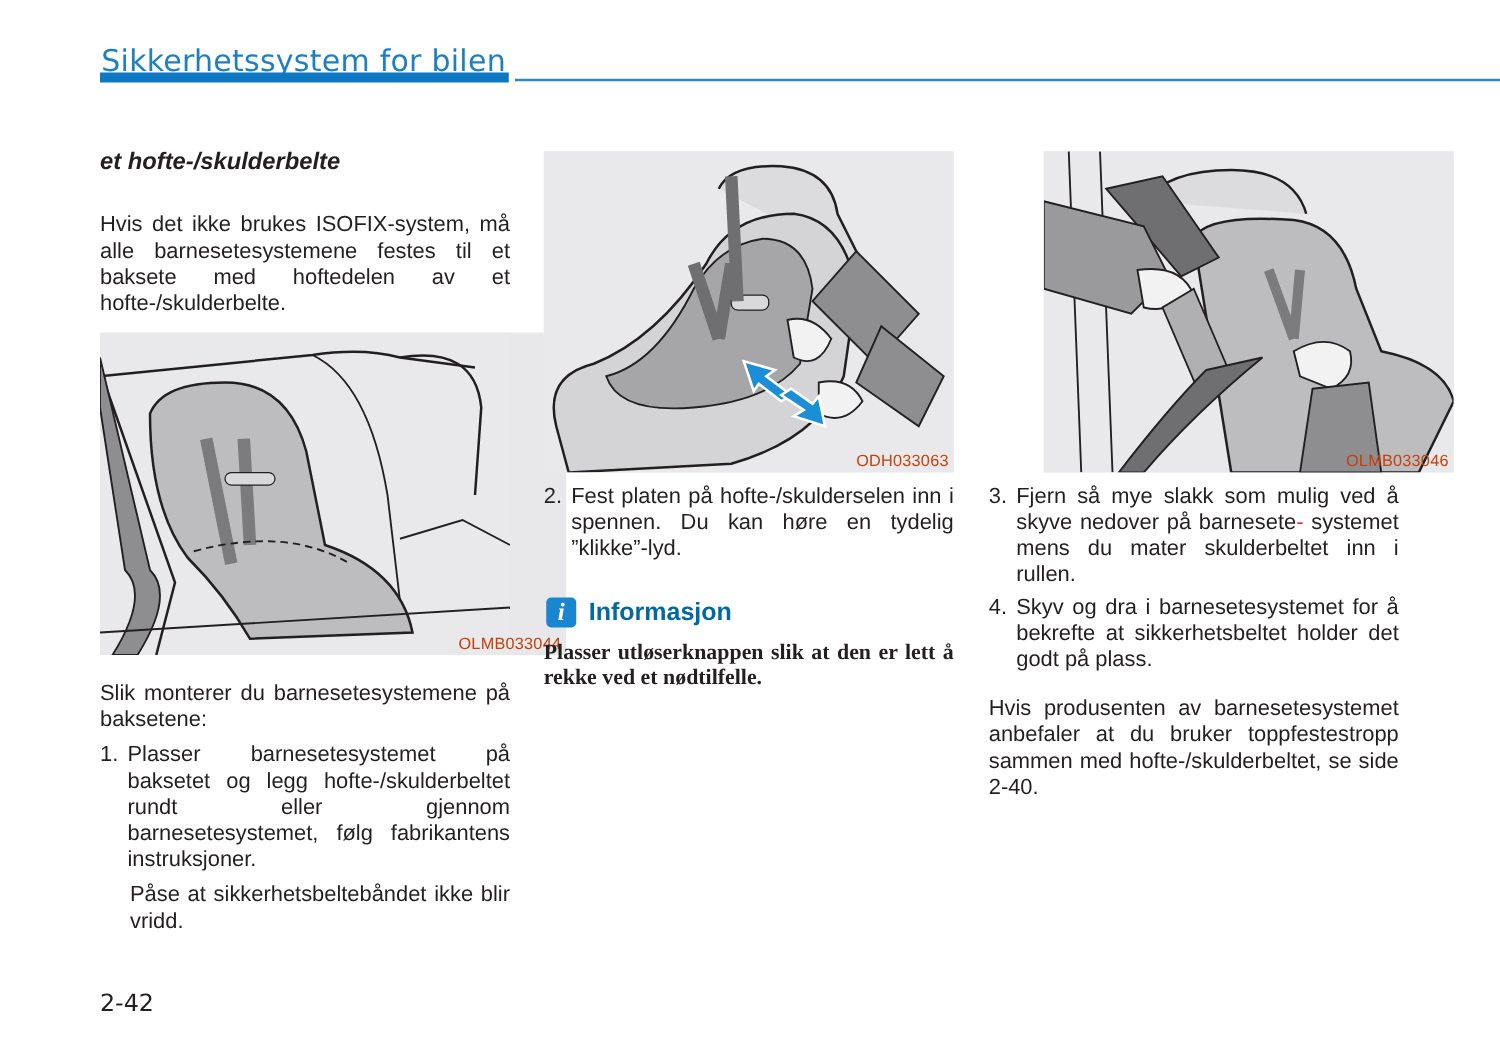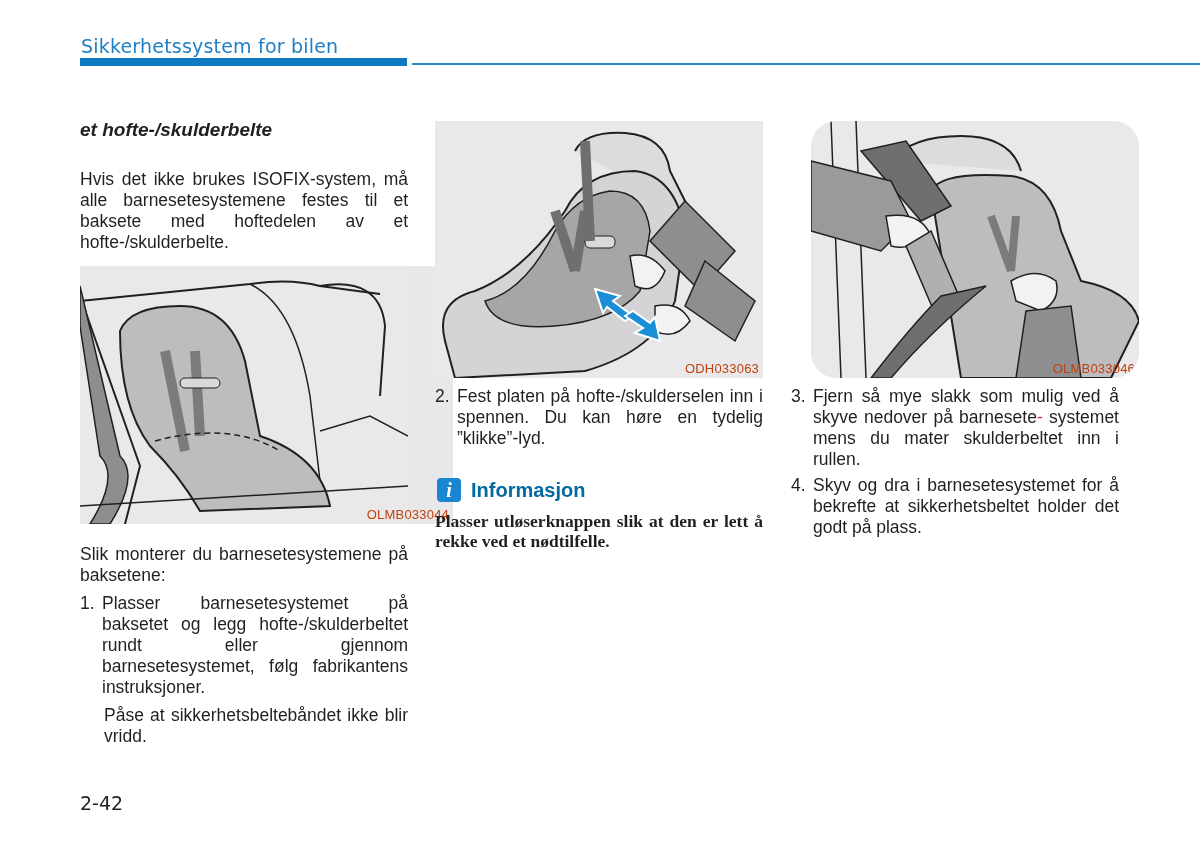--- a/index.html
+++ b/index.html
@@ -1,19 +1,19 @@
 <!DOCTYPE html>
 <html><head>
   <meta charset="utf-8">
   <style>
     html, body { margin: 0; padding: 0; background: #ffffff; }
     body { width: 1200px; height: 845px; position: relative; overflow: hidden;
       font-family: "Liberation Sans", sans-serif; color: #231f20; }
 
-    .header-title { position: absolute; left: 81px; top: 35px; font-size: 19px; color: #1e7fc4;
+    .header-title { position: absolute; left: 81px; top: 35px; font-size: 24px; color: #1e7fc4;
       font-family: "DejaVu Sans", sans-serif; letter-spacing: 0.2px; text-align: center; }
     .header-bar { position: absolute; left: 80px; top: 58px; width: 327px; height: 8px; background: #0f78c2; }
     .header-line { position: absolute; left: 412px; top: 63px; width: 788px; height: 2px; background: #2a86c9; }
 
     .col { position: absolute; top: 0; width: 328px; }
     .col1 { left: 80px; }
     .col2 { left: 435px; }
     .col3 { left: 791px; }
 
     .section-title { position: absolute; left: 80px; top: 119px; width: 330px; font-weight: bold; font-style: italic;
@@ -107,21 +107,21 @@
     <span>Fest platen på hofte-/skulderselen inn i spennen. Du kan høre en tydelig ”klikke”-lyd.</span>
   </div>
 </div>
 
 <div class="info-head">
   <div class="info-icon">i</div>
   <div class="info-title">Informasjon</div>
 </div>
 <div class="serif-bold para-abs" style="left:435px; top:511px; width:328px; text-align:justify; text-align-last:left;">Plasser utløserknappen slik at den er lett å rekke ved et nødtilfelle.</div>
 
-<div class="figure" style="left:811px; top:121px; width:328px; height:257px;border-radius:26px;">
+<div class="figure" style="left:835px; top:121px; width:328px; height:257px;">
   <svg width="328" height="257" viewBox="0 0 328 257">
     <rect width="328" height="257" fill="#e9e9eb"></rect>
     <path d="M20 0 L30 257 M45 0 L55 257" stroke="#231f20" stroke-width="1.5" fill="none"></path>
     <path d="M80 40 Q100 15 150 15 Q200 15 210 50" stroke="#231f20" stroke-width="2" fill="#dcdcde"></path>
     <path d="M120 70 Q130 50 200 55 Q240 60 250 110 L270 160 Q320 170 328 200 L300 257 L150 257 Z" fill="#bdbdc0" stroke="#231f20" stroke-width="2"></path>
     <path d="M180 95 L200 150 M205 95 L200 150" stroke="#7b7b7e" stroke-width="8" fill="none"></path>
     <path d="M50 30 L95 20 L140 85 L110 100 Z" fill="#6f6f72" stroke="#231f20" stroke-width="1.5"></path>
     <path d="M0 40 L80 60 L100 100 L70 130 L0 110 Z" fill="#9a9a9d" stroke="#231f20" stroke-width="1.5"></path>
     <path d="M75 95 Q110 90 120 115 Q100 130 80 125 Z" fill="#f2f2f3" stroke="#231f20" stroke-width="1.5"></path>
     <path d="M120 110 L150 180 L125 195 L95 125 Z" fill="#b0b0b3" stroke="#231f20" stroke-width="1.5"></path>
@@ -135,13 +135,14 @@
 <div class="col col3" style="top:386px;">
   <div class="list-item">
     <span class="num">3.</span>
     <span>Fjern så mye slakk som mulig ved å skyve nedover på barnesete</span><span class="red">-</span>
     <span>systemet mens du mater skulderbeltet inn i rullen.</span>
   </div>
   <div class="list-item" style="margin-top:5px;">
     <span class="num">4.</span>
     <span>Skyv og dra i barnesetesystemet for å bekrefte at sikkerhetsbeltet holder det godt på plass.</span>
   </div>
+  <p class="para" style="margin-top:18px;">Hvis produsenten av barnesetesystemet anbefaler at du bruker toppfestestropp sammen med hofte-/skulderbeltet, se side 2-40.</p>
 </div>
 
 </body></html>

